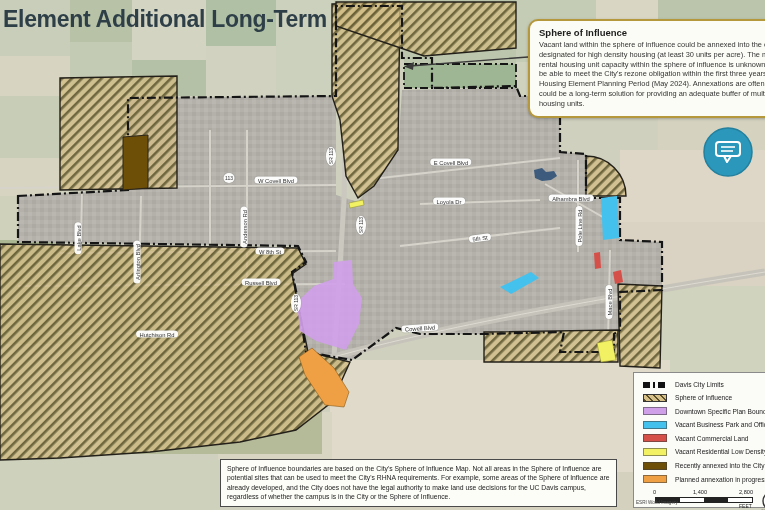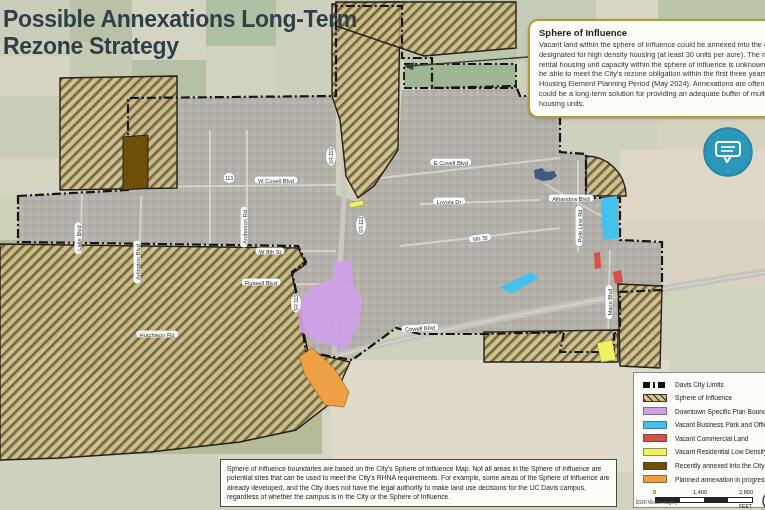--- a/index.html
+++ b/index.html
@@ -176,22 +176,21 @@
   <div class="rlabel v" style="left:137px;top:262px">Arlington Blvd</div>
   <div class="rlabel v" style="left:244px;top:227px">Anderson Rd</div>
   <div class="rlabel v" style="left:609px;top:302px">Mace Blvd</div>
   <div class="rlabel v" style="left:579px;top:226px">Pole Line Rd</div>
   <div class="rlabel v shield" style="left:331px;top:156px">SR 113</div>
   <div class="rlabel v shield" style="left:361px;top:225px">SR 113</div>
   <div class="rlabel v shield" style="left:296px;top:303px">SR 113</div>
   <div class="rlabel shield" style="left:229px;top:178px">113</div>
 
   <div class="title">
-    <div>Possible Annexations Long-Term</div>
-    <div>Rezone Strategy</div>
+    <div>Element Additional Long-Term</div>
   </div>
 
   <div class="callout">
     <h3>Sphere of Influence</h3>
     <p>Vacant land within the sphere of influence could be annexed into the city and designated for high density housing (at least 30 units per acre). The multi-family rental housing unit capacity within the sphere of influence is unknown and may not be able to meet the City's rezone obligation within the first three years of the Housing Element Planning Period (May 2024). Annexations are often complex but could be a long-term solution for providing an adequate buffer of multi-family rental housing units.</p>
   </div>
 
   <button class="chat-btn">
     <svg width="50" height="50" viewBox="0 0 50 50">
       <circle cx="25" cy="25" r="24" fill="#2b97bb" stroke="#23809e" stroke-width="1.5"></circle>

